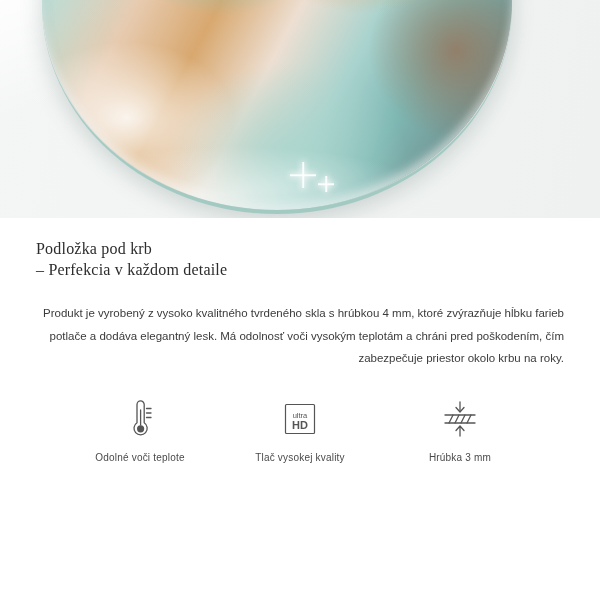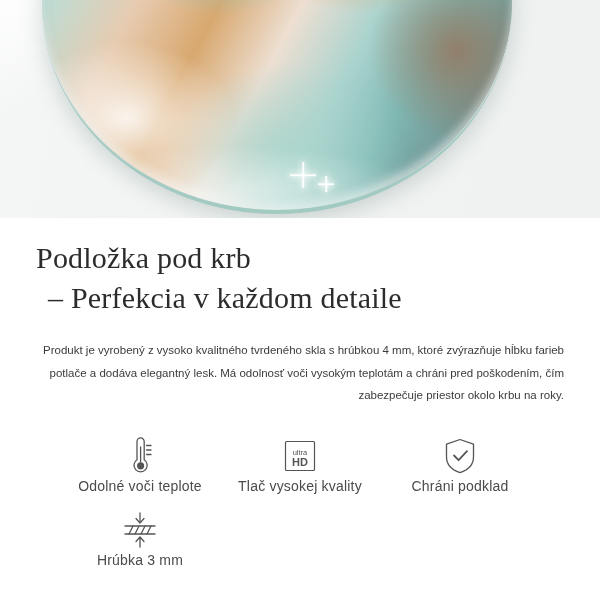--- a/index.html
+++ b/index.html
@@ -107,28 +107,28 @@
   .sparkle.s2::before { width: 16px; }
   .sparkle.s2::after { height: 16px; }
 
   
   .content {
     position: relative;
     padding: 20px 36px 0 36px;
   }
   .headline {
     font-family: "Liberation Serif", serif;
-    font-size: 30px;
+    font-size: 16px;
     line-height: 1.32;
     color: #2c2c2c;
     font-weight: 400;
     margin: 0;
     letter-spacing: 0.2px;
   }
-  .headline .line2 { display: block; margin-left: 12px; }
+  .headline .line2 { display: block; }
   .body-text {
     margin: 22px 0 0 0;
     font-size: 11.5px;
     line-height: 1.95;
     color: #3b3b3b;
     max-width: 534px;
     text-align: right;
   }
 
   
@@ -145,21 +145,22 @@
     flex-direction: column;
     justify-content: flex-start;
   }
   .feature-icon {
     height: 44px;
     display: flex;
     align-items: center;
     justify-content: center;
   }
   .feature-label {
-    font-size: 14px;
+    margin-top: 11px;
+    font-size: 10px;
     color: #4a4a4a;
     letter-spacing: 0.2px;
     text-align: center;
   }
   svg { display: block; }
 </style>
 </head>
 <body>
 
 <div class="page">
@@ -204,29 +205,20 @@
         <div class="feature-icon">
           <svg width="40" height="40" viewBox="0 0 40 40">
             <rect x="5.5" y="5.5" width="29" height="29" rx="1" fill="none" stroke="#555" stroke-width="1.2"></rect>
             <text x="20" y="18.5" text-anchor="middle" font-family="Liberation Sans, sans-serif" font-size="7.5" fill="#555">ultra</text>
             <text x="20" y="29.5" text-anchor="middle" font-family="Liberation Sans, sans-serif" font-size="11" font-weight="bold" fill="#555">HD</text>
           </svg>
         </div>
         <div class="feature-label">Tlač vysokej kvality</div>
       </div>
 
-      <div class="feature">
-        <div class="feature-icon">
-          <svg width="40" height="42" viewBox="0 0 40 42">
-            <path d="M20 4.5 L33.5 9.2 V22 c0 8.4 -6.4 13.2 -13.5 15.6 C12.9 35.2 6.5 30.4 6.5 22 V9.2 Z" fill="none" stroke="#555" stroke-width="1.3" stroke-linejoin="round"></path>
-            <path d="M14 20.5 l4.6 4.6 L27 16.2" fill="none" stroke="#555" stroke-width="1.8" stroke-linecap="round" stroke-linejoin="round"></path>
-          </svg>
-        </div>
-        <div class="feature-label">Chráni podklad</div>
-      </div>
 
 
 
       <div class="feature">
         <div class="feature-icon">
           <svg width="44" height="42" viewBox="0 0 44 42">
             <g stroke="#555" stroke-width="1.3" stroke-linecap="round" fill="none">
               <line x1="22" y1="4" x2="22" y2="13"></line>
               <path d="M18 9.5 L22 14 L26 9.5"></path>
               <line x1="22" y1="38" x2="22" y2="29"></line>

